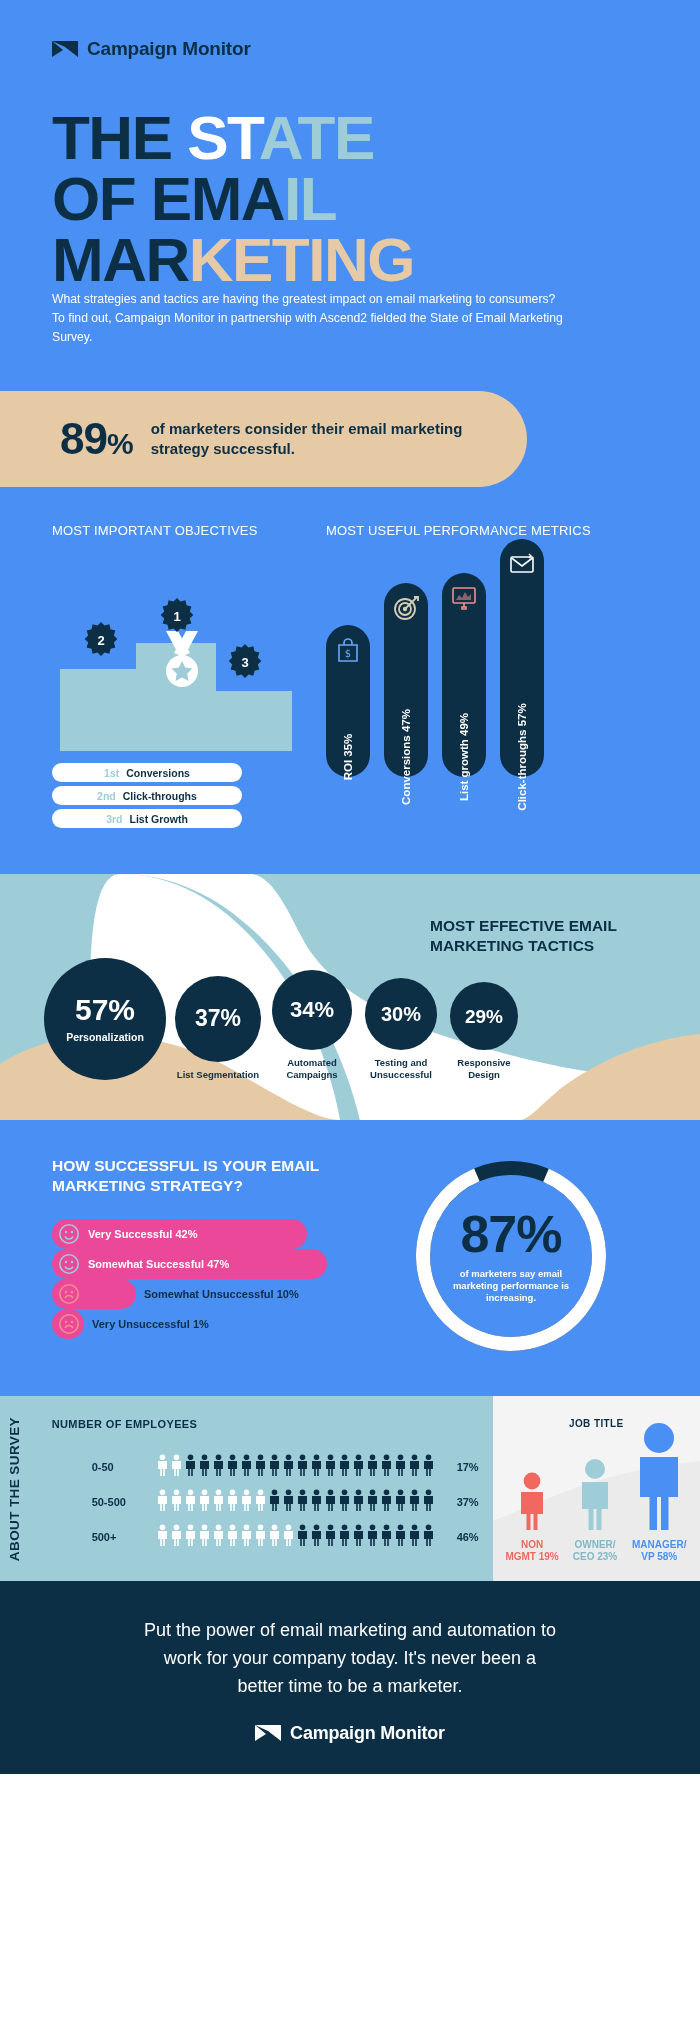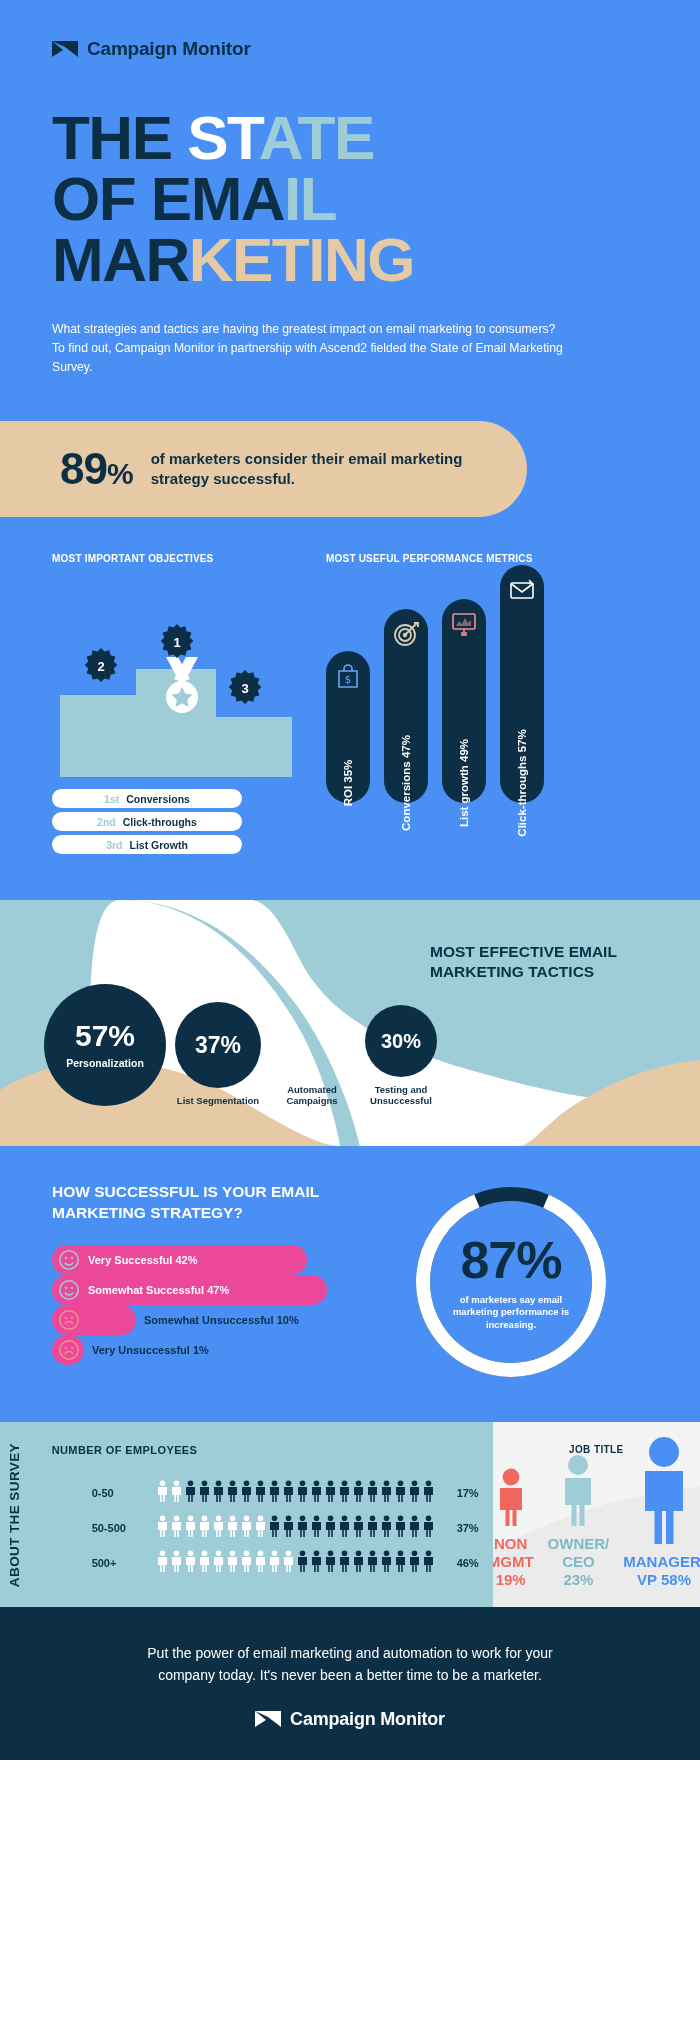--- a/index.html
+++ b/index.html
@@ -15,42 +15,42 @@
   
   :root{}
 
   
   .hero { background:#4a90f4; padding:38px 52px 44px 52px; position:relative; }
   .logo-row { display:flex; align-items:center; gap:9px; margin-bottom:48px; }
   .logo-mark { width:26px; height:16px; position:relative; }
   .logo-mark svg { display:block; }
   .logo-text { color:#0c2f45; font-size:19px; font-weight:bold; letter-spacing:-0.2px; }
 
-  .title { font-size:62px; line-height:0.98; font-weight:bold; letter-spacing:-1.5px; margin-bottom:30px; }
+  .title { font-size:62px; line-height:0.98; font-weight:bold; letter-spacing:-1.5px; }
   .title .l1, .title .l2, .title .l3 { display:block; white-space:nowrap; }
   .t-navy  { color:#0c2f45; }
   .t-white { color:#ffffff; }
   .t-teal  { color:#9ecdd8; }
   .t-tan   { color:#e6caa6; }
 
   .hero-copy { color:#ffffff; font-size:12.2px; line-height:1.55; max-width:512px; }
 
   
   .band-wrap { background:#4a90f4; padding-bottom:0; }
   .band { background:#e6caa6; border-top-right-radius:56px; border-bottom-right-radius:56px;
           width:527px; padding:26px 40px 26px 60px; display:flex; align-items:center; gap:18px; }
   .band-num { font-size:44px; font-weight:bold; color:#0c2f45; line-height:1; letter-spacing:-1px; white-space:nowrap;}
   .band-num .pct { font-size:30px; }
   .band-txt { font-size:15px; font-weight:bold; line-height:1.3; color:#0c2f45; }
 
   
   .row2 { background:#4a90f4; display:flex; padding:36px 40px 42px 52px; gap:24px; }
   .col-left { width:250px; }
   .col-right { flex:1; }
-  .sec-title { color:#ffffff; font-weight:bold; font-size:10px; line-height:1.25; letter-spacing:0.2px; text-transform:uppercase; }
+  .sec-title { color:#ffffff; font-weight:normal; font-size:13px; line-height:1.25; letter-spacing:0.2px; text-transform:uppercase; }
 
   .podium-area { position:relative; height:190px; margin-top:22px; }
   .podium { position:absolute; bottom:0; left:8px; width:232px; height:108px; }
   .p-step { position:absolute; background:#9ecdd8; }
   .p1 { left:76px;  bottom:0;  width:80px;  height:108px; }
   .p2 { left:0;     bottom:0;  width:80px;  height:82px;  }
   .p3 { left:156px; bottom:0;  width:76px;  height:60px;  }
   .medal { position:absolute; left:100px; bottom:60px; width:44px; height:60px; }
   .badge { position:absolute; width:38px; height:38px; }
   .badge svg { display:block; }
@@ -115,25 +115,25 @@
   .emp-rows { margin-top:24px; }
   .emp-row { display:flex; align-items:center; gap:12px; margin-bottom:9px;margin-left:40px; }
   .emp-cat { width:52px; font-size:11px; font-weight:bold; color:#0c2f45; }
   .pictos { display:flex; gap:1px; }
   .emp-pct { font-size:11px; font-weight:bold; color:#0c2f45; margin-left:10px;}
   .job { background:#f4f4f4; width:238px; padding:22px 0 0 0; position:relative; overflow:hidden;}
   .job h4 { font-size:10px; font-weight:bold; letter-spacing:0.4px; color:#0c2f45; text-align:center; text-transform:uppercase;}
   .job-figs { position:absolute; bottom:18px; left:0; width:100%; display:flex;
               align-items:flex-end; justify-content:center; gap:14px; }
   .job-fig { display:flex; flex-direction:column; align-items:center; }
-  .job-fig .jlab { font-size:15px; font-weight:bold; text-align:center; line-height:1.2; margin-top:5px;}
+  .job-fig .jlab { font-size:10px; font-weight:bold; text-align:center; line-height:1.2; margin-top:5px;}
 
   
   .footer { background:#0c2f45; padding:36px 60px 30px 60px; text-align:center; }
-  .foot-txt { color:#ffffff; font-size:14px; line-height:1.55; max-width:420px; margin:0 auto 22px auto; }
+  .foot-txt { color:#ffffff; font-size:18px; line-height:1.55; max-width:420px; margin:0 auto 22px auto; }
   .foot-logo { display:flex; align-items:center; justify-content:center; gap:9px; }
   .foot-logo .logo-text { color:#ffffff; font-size:18px; }
 </style>
 </head>
 <body>
 
 <div class="page">
 
   <section class="hero">
     <div class="logo-row">
@@ -297,27 +297,36 @@
           <span class="clab" style="font-size:10.5px;margin-top:6px">Personalization</span>
         </div>
       </div>
       <div class="c-item">
         <div class="circ" style="width:86px;height:86px">
           <span class="cnum" style="font-size:23px">37%</span>
         </div>
         <div class="cbelow">List Segmentation</div>
       </div>
       <div class="c-item">
+        <div class="circ" style="width:80px;height:80px">
+          <span class="cnum" style="font-size:22px">34%</span>
+        </div>
         <div class="cbelow" style="width:84px">Automated Campaigns</div>
       </div>
       <div class="c-item">
         <div class="circ" style="width:72px;height:72px">
           <span class="cnum" style="font-size:20px">30%</span>
         </div>
         <div class="cbelow" style="width:76px">Testing and Unsuccessful</div>
+      </div>
+      <div class="c-item">
+        <div class="circ" style="width:68px;height:68px">
+          <span class="cnum" style="font-size:19px">29%</span>
+        </div>
+        <div class="cbelow" style="width:72px">Responsive Design</div>
       </div>
     </div>
   </section>
 
   <section class="success">
     <div class="succ-left">
       <div class="succ-title">HOW SUCCESSFUL IS YOUR EMAIL MARKETING STRATEGY?</div>
 
       <div class="pill" style="width:255px">
         <span class="face">

